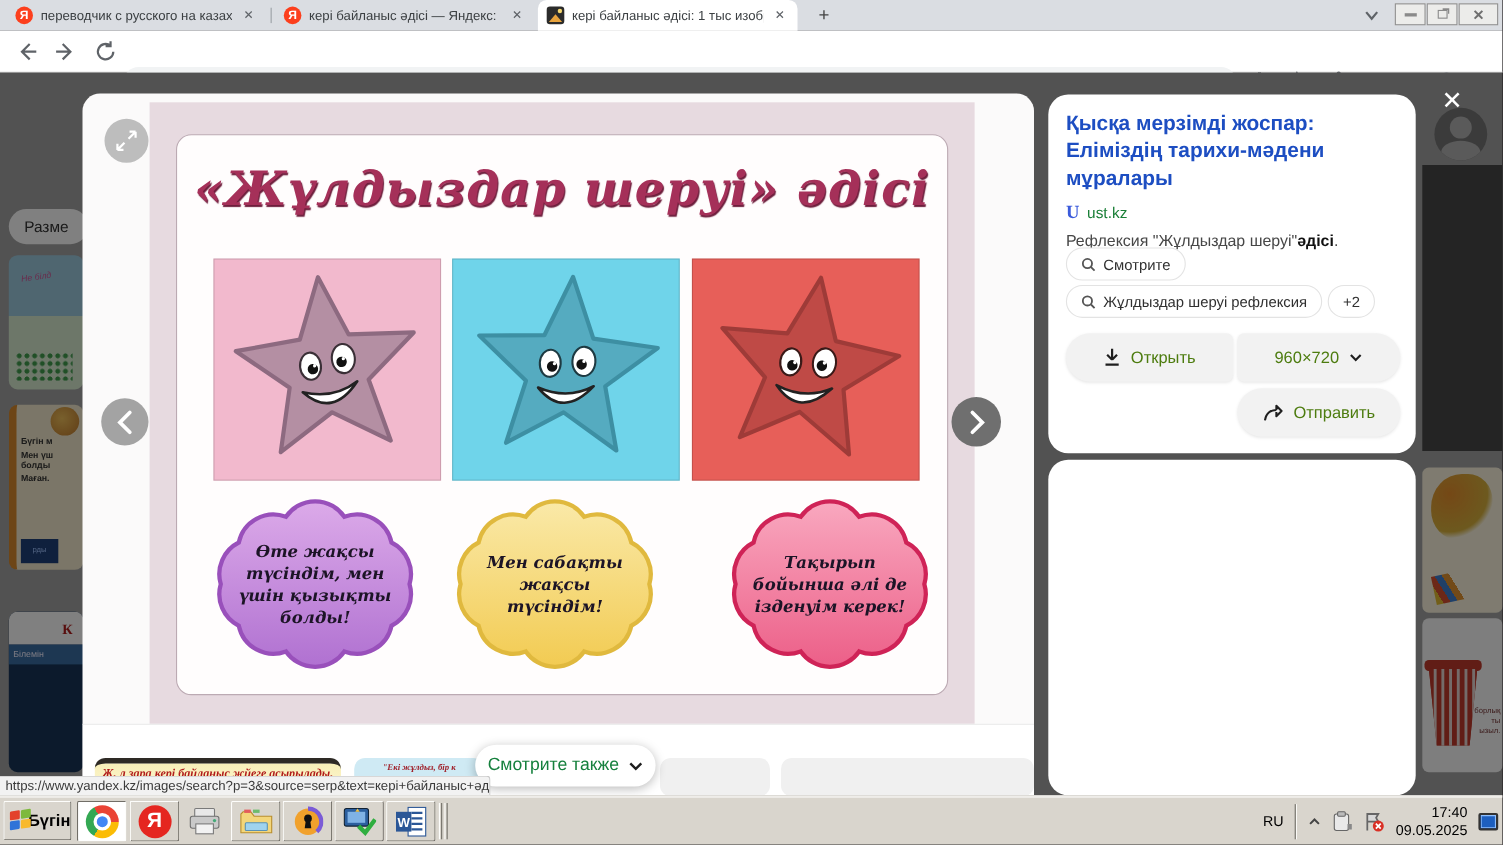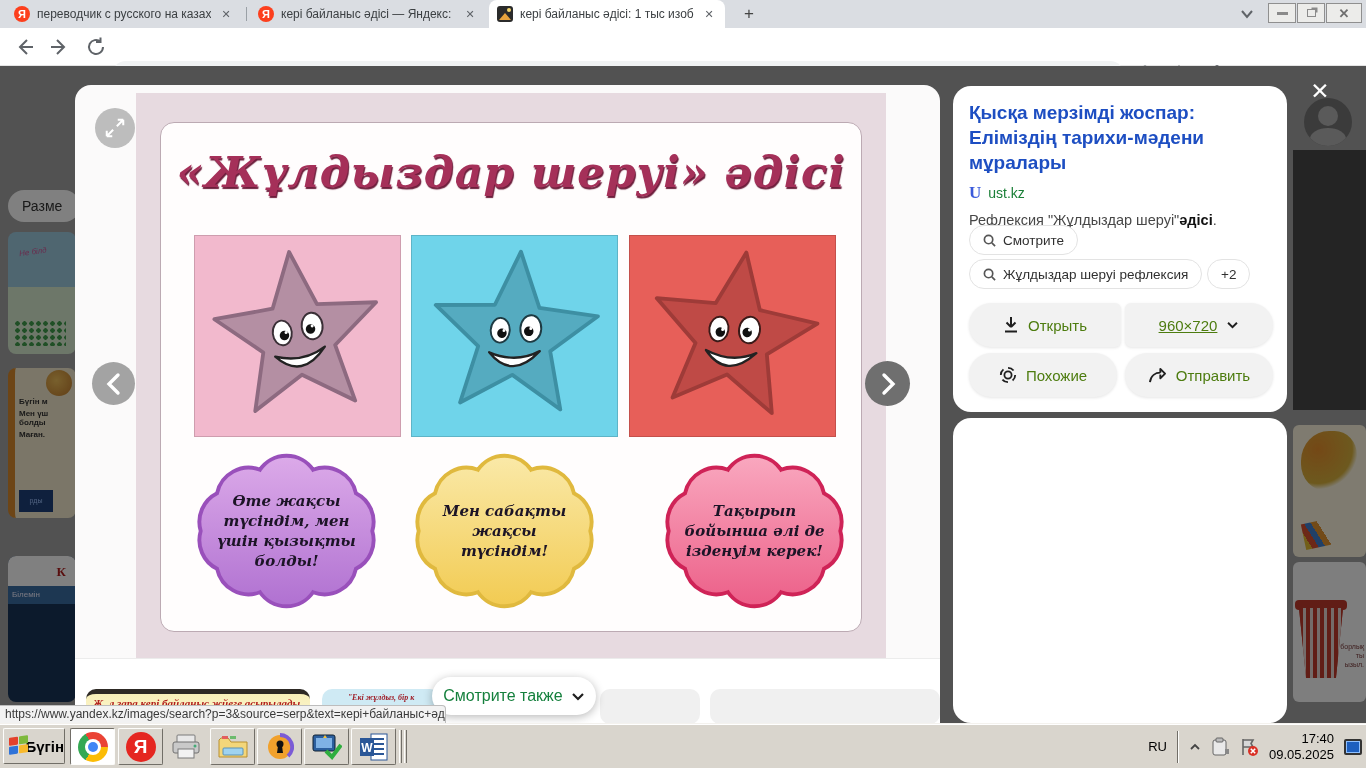--- a/index.html
+++ b/index.html
@@ -86,21 +86,21 @@
   #infocard { left:953px; top:20px; width:334px; height:326px; background:#fff; border-radius:18px; padding:14px 16px; }
   #infocard .title { font-size:19px; font-weight:bold; color:#1d4ec2; line-height:25px; }
   #srcrow { display:flex; align-items:center; gap:7px; margin-top:8px; }
   #srcrow .ufav { color:#3b5bdb; font-weight:bold; font-size:17px; font-family:"Liberation Serif", serif; }
   #srcrow .host { color:#1a7f37; font-weight:normal; font-size:14px; }
   #desc { margin-top:9px; font-size:14.5px; color:#474747; }
   #desc b { color:#111; }
   .chip { position:absolute; height:30px; border:1px solid #e3e3e3; border-radius:16px; background:#fff; display:flex; align-items:center; gap:7px; padding:0 13px; font-size:13.5px; color:#303030; }
   .btn { position:absolute; height:44px; background:#f2f2f2; box-shadow:0 1px 3px rgba(0,0,0,.10); display:flex; align-items:center; justify-content:center; gap:9px; font-size:15px; color:#4d7c0f; }
   #btn-open { left:16px; top:217px; width:152px; border-radius:22px 6px 6px 22px; }
-  #btn-size { left:172px; top:217px; width:148px; border-radius:6px 22px 22px 6px;text-decoration:underline; }
+  #btn-size { left:172px; top:217px; width:148px; border-radius:6px 22px 22px 6px; }
   #btn-sim  { left:16px; top:267px; width:148px; border-radius:22px; }
   #btn-send { left:172px; top:267px; width:148px; border-radius:22px; }
   #infocard2 { left:953px; top:352px; width:334px; height:305px; background:#fff; border-radius:18px; }
   #overlay-close { left:1307px; top:12px; width:26px; height:26px; color:#fff; font-size:23px; line-height:26px; text-align:center; }
   #dim-avatar { left:1304px; top:32px; width:48px; height:48px; border-radius:50%; background:#3b3b3b; overflow:hidden; }
   #dim-avatar::before { content:""; position:absolute; left:14px; top:8px; width:20px; height:20px; border-radius:50%; background:#5a5a5a; }
   #dim-avatar::after { content:""; position:absolute; left:6px; top:30px; width:36px; height:22px; border-radius:50%; background:#5a5a5a; }
 
   
   #statusbar { left:0; top:705px; width:446px; height:18px; background:#f2f2f2; border:1px solid #bdbdbd; border-left:none; border-bottom:none; border-radius:0 4px 0 0; font-size:12px; color:#3a3a3a; line-height:17px; padding-left:5px; white-space:nowrap; overflow:hidden; z-index:30; }
@@ -389,27 +389,20 @@
           <path d="M8 1 V11 M8 11 L3.5 6.5 M8 11 L12.5 6.5 M2 15.5 H14" fill="none" stroke="#1f1f1f" stroke-width="2"></path>
         </svg>
       <span>Открыть</span>
     </div>
     <div class="btn" id="btn-size">
       <span>960×720</span>
       <svg width="13" height="8" viewBox="0 0 14 9">
           <polyline points="2,2 7,7 12,2" fill="none" stroke="#1f1f1f" stroke-width="2.2"></polyline>
         </svg>
     </div>
-    <div class="btn" id="btn-sim">
-      <svg width="18" height="18" viewBox="0 0 20 20">
-          <circle cx="10" cy="10" r="4" fill="none" stroke="#1f1f1f" stroke-width="2"></circle>
-          <circle cx="10" cy="10" r="8" fill="none" stroke="#1f1f1f" stroke-width="2" stroke-dasharray="7 5.5"></circle>
-        </svg>
-      <span>Похожие</span>
-    </div>
     <div class="btn" id="btn-send">
       <svg width="19" height="17" viewBox="0 0 20 18">
           <path d="M2 16 C3 9 8 6 13 6 M13 6 V2 L18 7 L13 12 V8" fill="none" stroke="#1f1f1f" stroke-width="2" stroke-linejoin="round"></path>
         </svg>
       <span>Отправить</span>
     </div>
   </div>
   <div id="infocard2" class="abs"></div>
 
   <div id="overlay-close" class="abs">✕</div>

